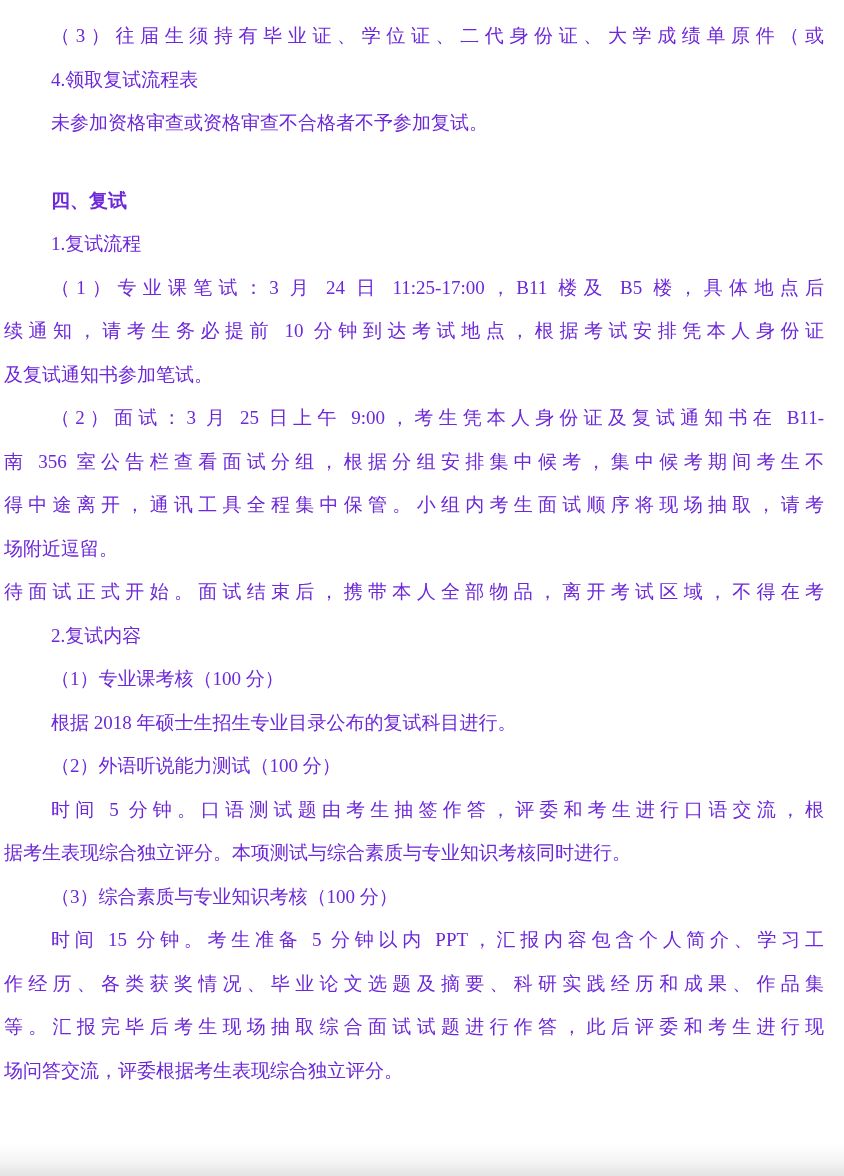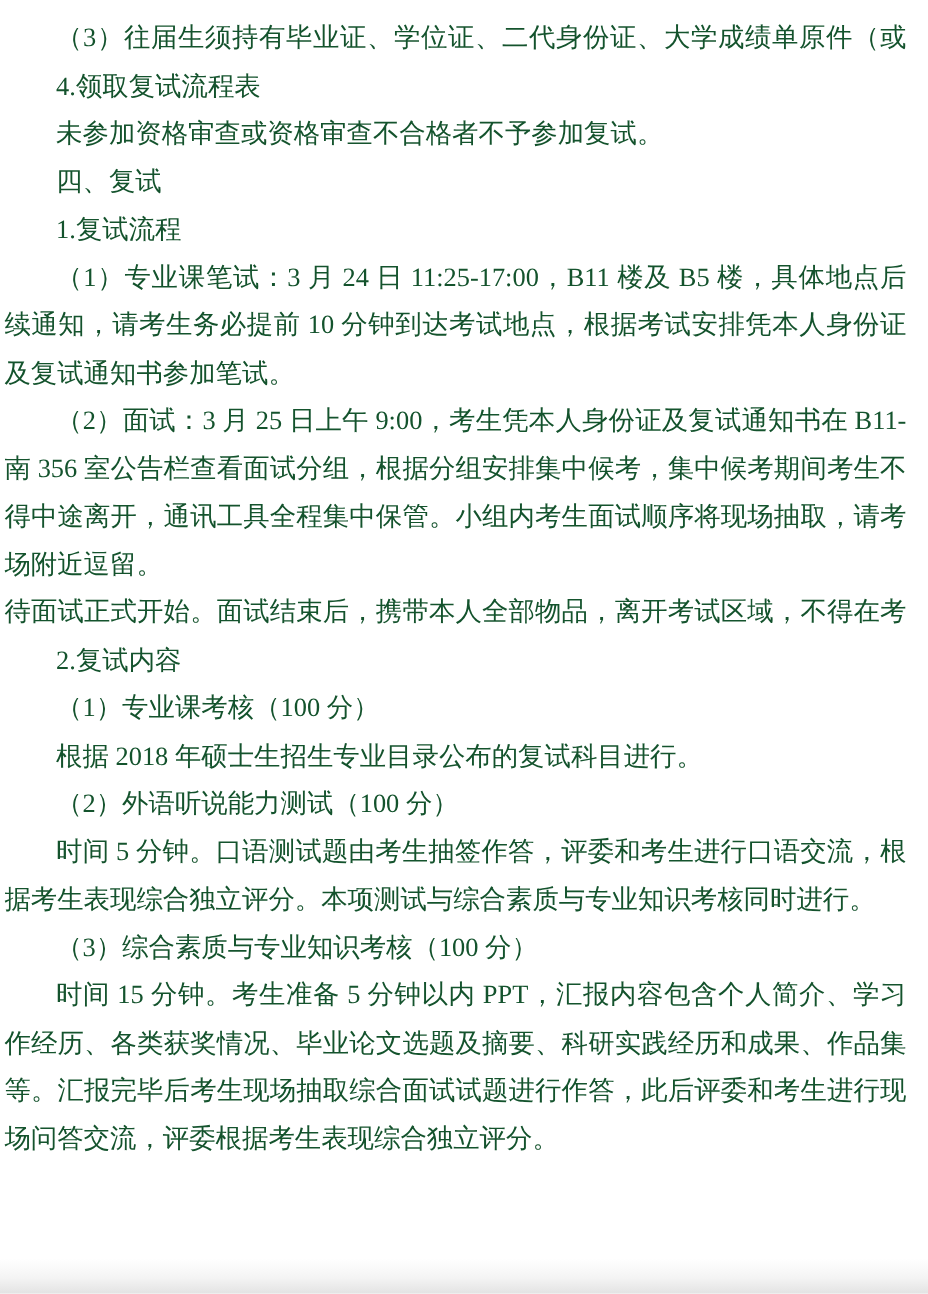--- a/index.html
+++ b/index.html
@@ -17,39 +17,40 @@
     position: relative;
     width: 844px;
     height: 1176px;
     background: #ffffff;
   }
   .doc {
     position: absolute;
     left: 4px;
     right: 20px;
     top: 14px;
-    color: #14532d;
-    font-size: 24px;
+    color: #6d28d9;
+    font-size: 19px;
   }
   .line {
     height: 43.5px;
     line-height: 43.5px;
     overflow: hidden;
     text-align: justify;
     text-align-last: justify;
     text-justify: inter-ideograph;
   }
   .line.first {
     text-indent: 47px;
   }
   .line.last {
     text-align-last: left;
   }
   .line.heading {
-    font-weight: normal;
+    font-weight: bold;
+    margin-top: 34px;
   }
   .bottom-shadow {
     position: absolute;
     left: 0;
     right: 0;
     bottom: 0;
     height: 32px;
     background: linear-gradient(to bottom, #ffffff 0%, #f4f4f4 55%, #e3e3e3 100%);
   }
 </style>

